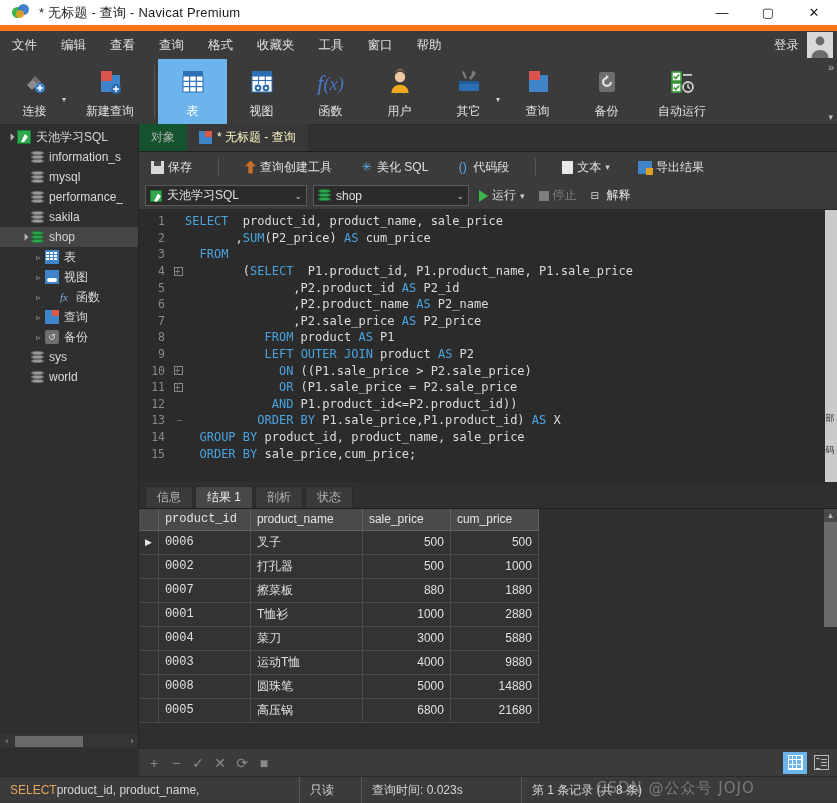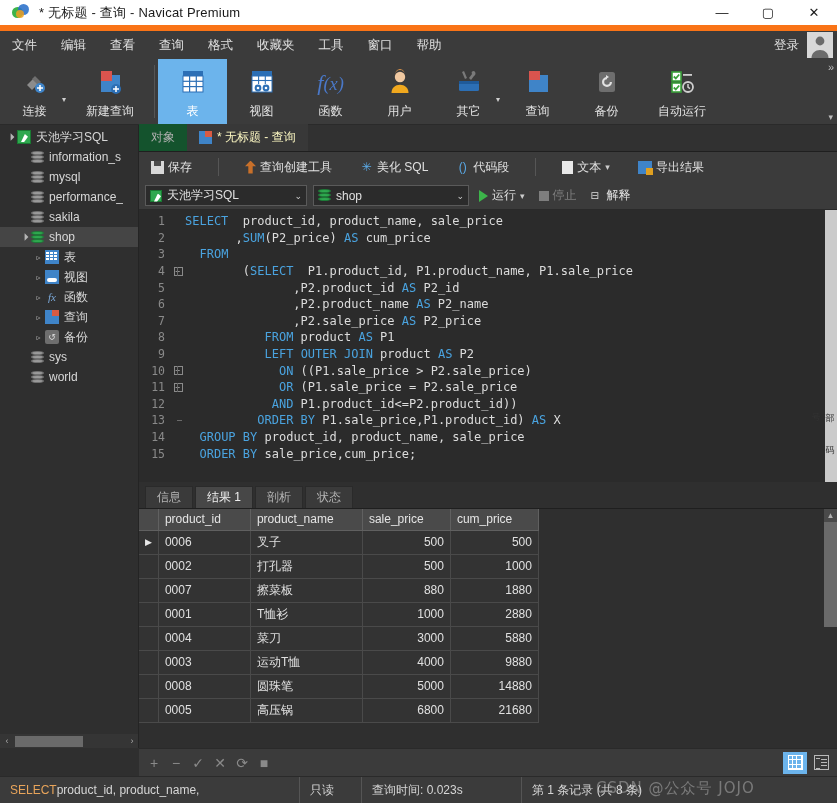--- a/index.html
+++ b/index.html
@@ -104,21 +104,21 @@
     content:""; position:absolute; left:3px; top:3px; width:7px; height:8px;
     background:#ffffff; clip-path: polygon(0 100%, 55% 0, 100% 35%, 45% 100%);
   }
   .mini-ico { width: 14px; height: 14px; flex:0 0 14px; margin-right: 5px; }
   .mi-table { background:#3f84c8; padding:2px 1px 1px; }
   .mi-table .r { display:flex; gap:1px; margin-bottom:1px; }
   .mi-table .c { width:3px; height:2px; background:#fff; }
   .mi-view { background:#3f84c8; position:relative; }
   .mi-view::after{content:"";position:absolute;left:2px;top:8px;width:10px;height:4px;background:#fff;border-radius:2px;}
   .mi-fx { color:#7aa8d8; font-size:11px; font-style:italic; font-family:"Liberation Serif",serif;
-           text-align:center; line-height:14px; }
+           text-align:center; line-height:14px;margin-left:12px; }
   .mi-query { background:#3f84c8; position:relative; }
   .mi-query::before{content:"";position:absolute;left:7px;top:0;width:7px;height:6px;background:#d95b43;}
   .mi-backup { background:#6e6e6e; border-radius:2px; color:#dcdcdc; font-size:9px;
                text-align:center; line-height:14px; }
   .tlabel { overflow: hidden; }
   .sb-scroll {
     position: absolute; left: 0; bottom: 0; width: 139px; height: 14px;
     background: #353535; display: flex; align-items: center;
   }
   .sb-scroll .arrow { width: 14px; text-align: center; font-size: 9px; color: #aaa; }
@@ -230,21 +230,21 @@
   table.grid td {
     background: #333333; color: #e0e0e0; padding: 2px 6px; height: 24px;
     border-right: 1px solid #4a4a4a; border-bottom: 1px solid #4a4a4a;
   }
   table.grid td.num { text-align: right; }
   td.rowhead, th.rowhead {
     width: 14px; min-width:14px; background:#3d3d3d; padding:0; text-align:center;
     color:#c8c8c8; font-size:9px; border-right:1px solid #4a4a4a;
   }
   tr.cur td.rowhead { color:#e8e8e8; }
-  .col-pid { width: 92px; } .col-pname { width: 112px; }
+  .col-pid { width: 92px; font-family: Liberation Mono, monospace; } .col-pname { width: 112px; }
   .col-sp { width: 88px; } .col-cp { width: 88px; }
   .vscroll {
     position: absolute; right: 0; top: 24px; bottom: 0; width: 13px; background: #2f2f2f;
   }
   .vscroll .up { height: 13px; color:#b0b0b0; font-size:8px; text-align:center; line-height:13px;
                  background:#4a4a4a; }
   .vscroll .th { position:absolute; top:13px; height: 105px; width: 13px; background:#6a6a6a; }
 
   
   .gridtools {

